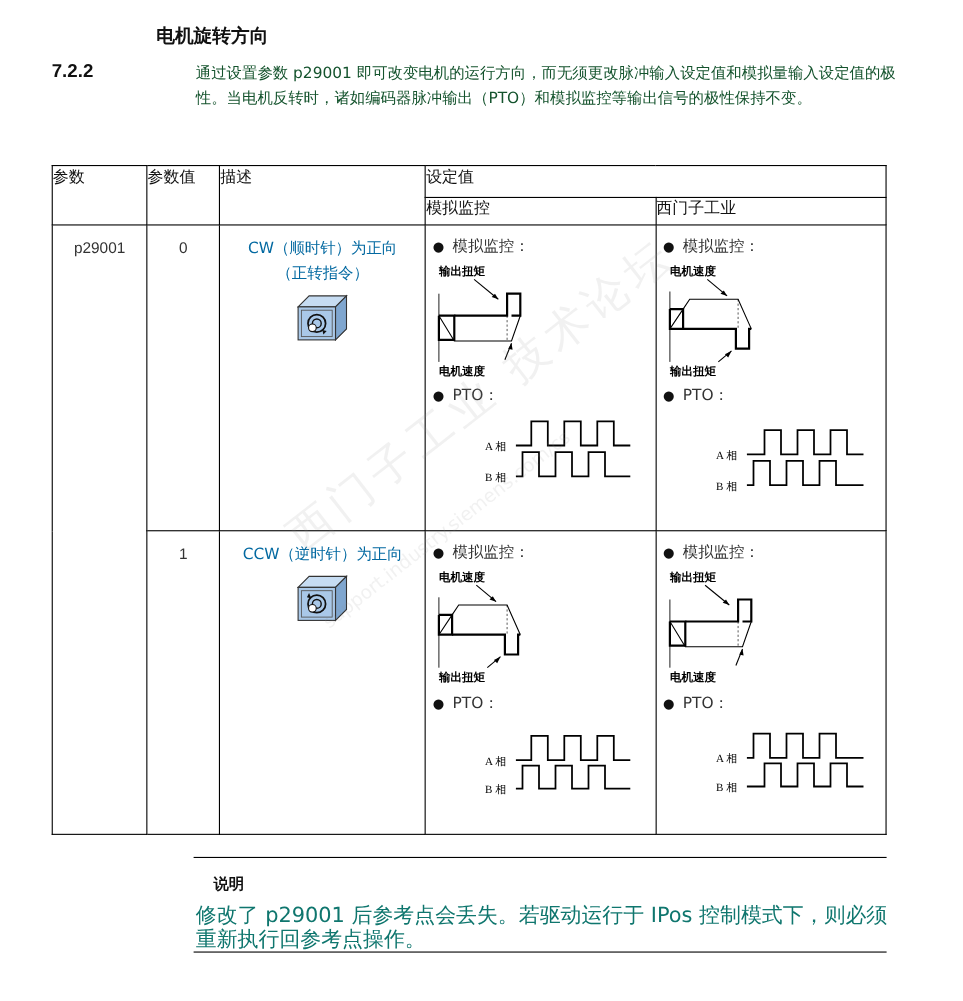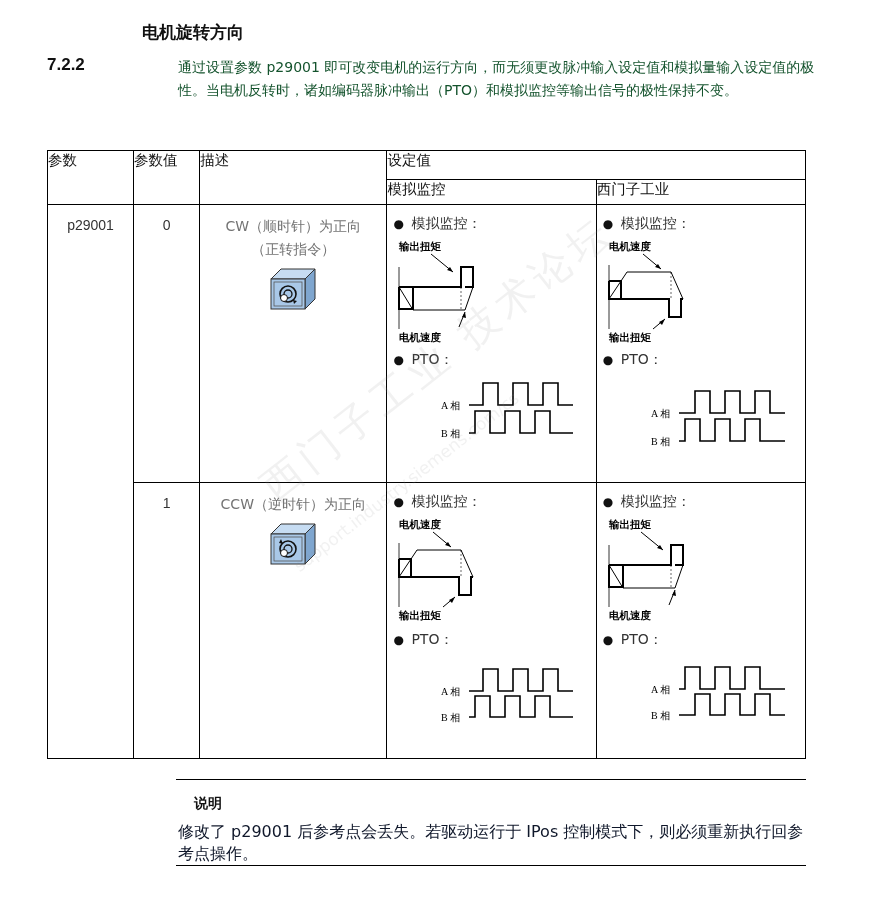--- a/index.html
+++ b/index.html
@@ -14,32 +14,32 @@
                  table-layout: fixed; font-size: 14px; }
   table.params td, table.params th { border: 1.3px solid #000; vertical-align: top; padding: 0; }
   table.params th { font-weight: normal; text-align: left; font-size: 14.5px; }
   .th-top th { height: 28px; padding-top: 7px; }
   .th-sub th { height: 24px; padding-top: 4px; border-bottom: 3.5px solid #000; }
   .c-param { width: 86px; }
   .c-val { width: 66px; }
   .c-desc { width: 187px; }
   .c-set { width: 209px; }
   td.param, td.val { text-align: center; padding-top: 12px !important; font-family: Liberation Sans, sans-serif; color:#333; }
-  td.desc { text-align: center; padding-top: 10px !important; color: #737373; line-height: 23px; }
+  td.desc { text-align: center; padding-top: 10px !important; color: #0369a1; line-height: 23px; }
   .row0 td { height: 265px; }
   .row1 td { height: 263px; }
   .cell-set { padding: 8px 4px 0 6px !important; position: relative; }
   .bullet-line { display: flex; align-items: center; font-size: 14px; color: #333; height: 22px; }
   .bullet { width: 18px; font-size: 12px; color: #111; }
   .diag-label { font-size: 10.5px; font-weight: bold; color: #111; }
   .cube { display: block; margin: 6px auto 0; }
 
   .note-rule-top { position: absolute; left: 176px; top: 779px; width: 630px; border-top: 1.3px solid #000; }
   .note-title { position: absolute; left: 194px; top: 795px; font-size: 14px; font-weight: bold; }
-  .note-text { position: absolute; left: 178px; top: 821px; width: 630px; font-size: 16px; line-height: 22px; color: #0f172a; }
+  .note-text { position: absolute; left: 178px; top: 821px; width: 630px; font-size: 19px; line-height: 22px; color: #0f766e; }
   .note-rule-bot { position: absolute; left: 176px; top: 865px; width: 630px; border-top: 1.3px solid #000; }
 
   .watermark { position: absolute; left: 250px; top: 470px; transform: rotate(-38deg); transform-origin: left top;
                font-size: 40px; color: rgba(150,150,150,0.13); white-space: nowrap; pointer-events: none; letter-spacing: 6px; }
   .watermark2 { position: absolute; left: 290px; top: 560px; transform: rotate(-38deg); transform-origin: left top;
                font-size: 17px; color: rgba(150,150,150,0.13); white-space: nowrap; pointer-events: none; }
 </style>
 </head>
 <body>
 

